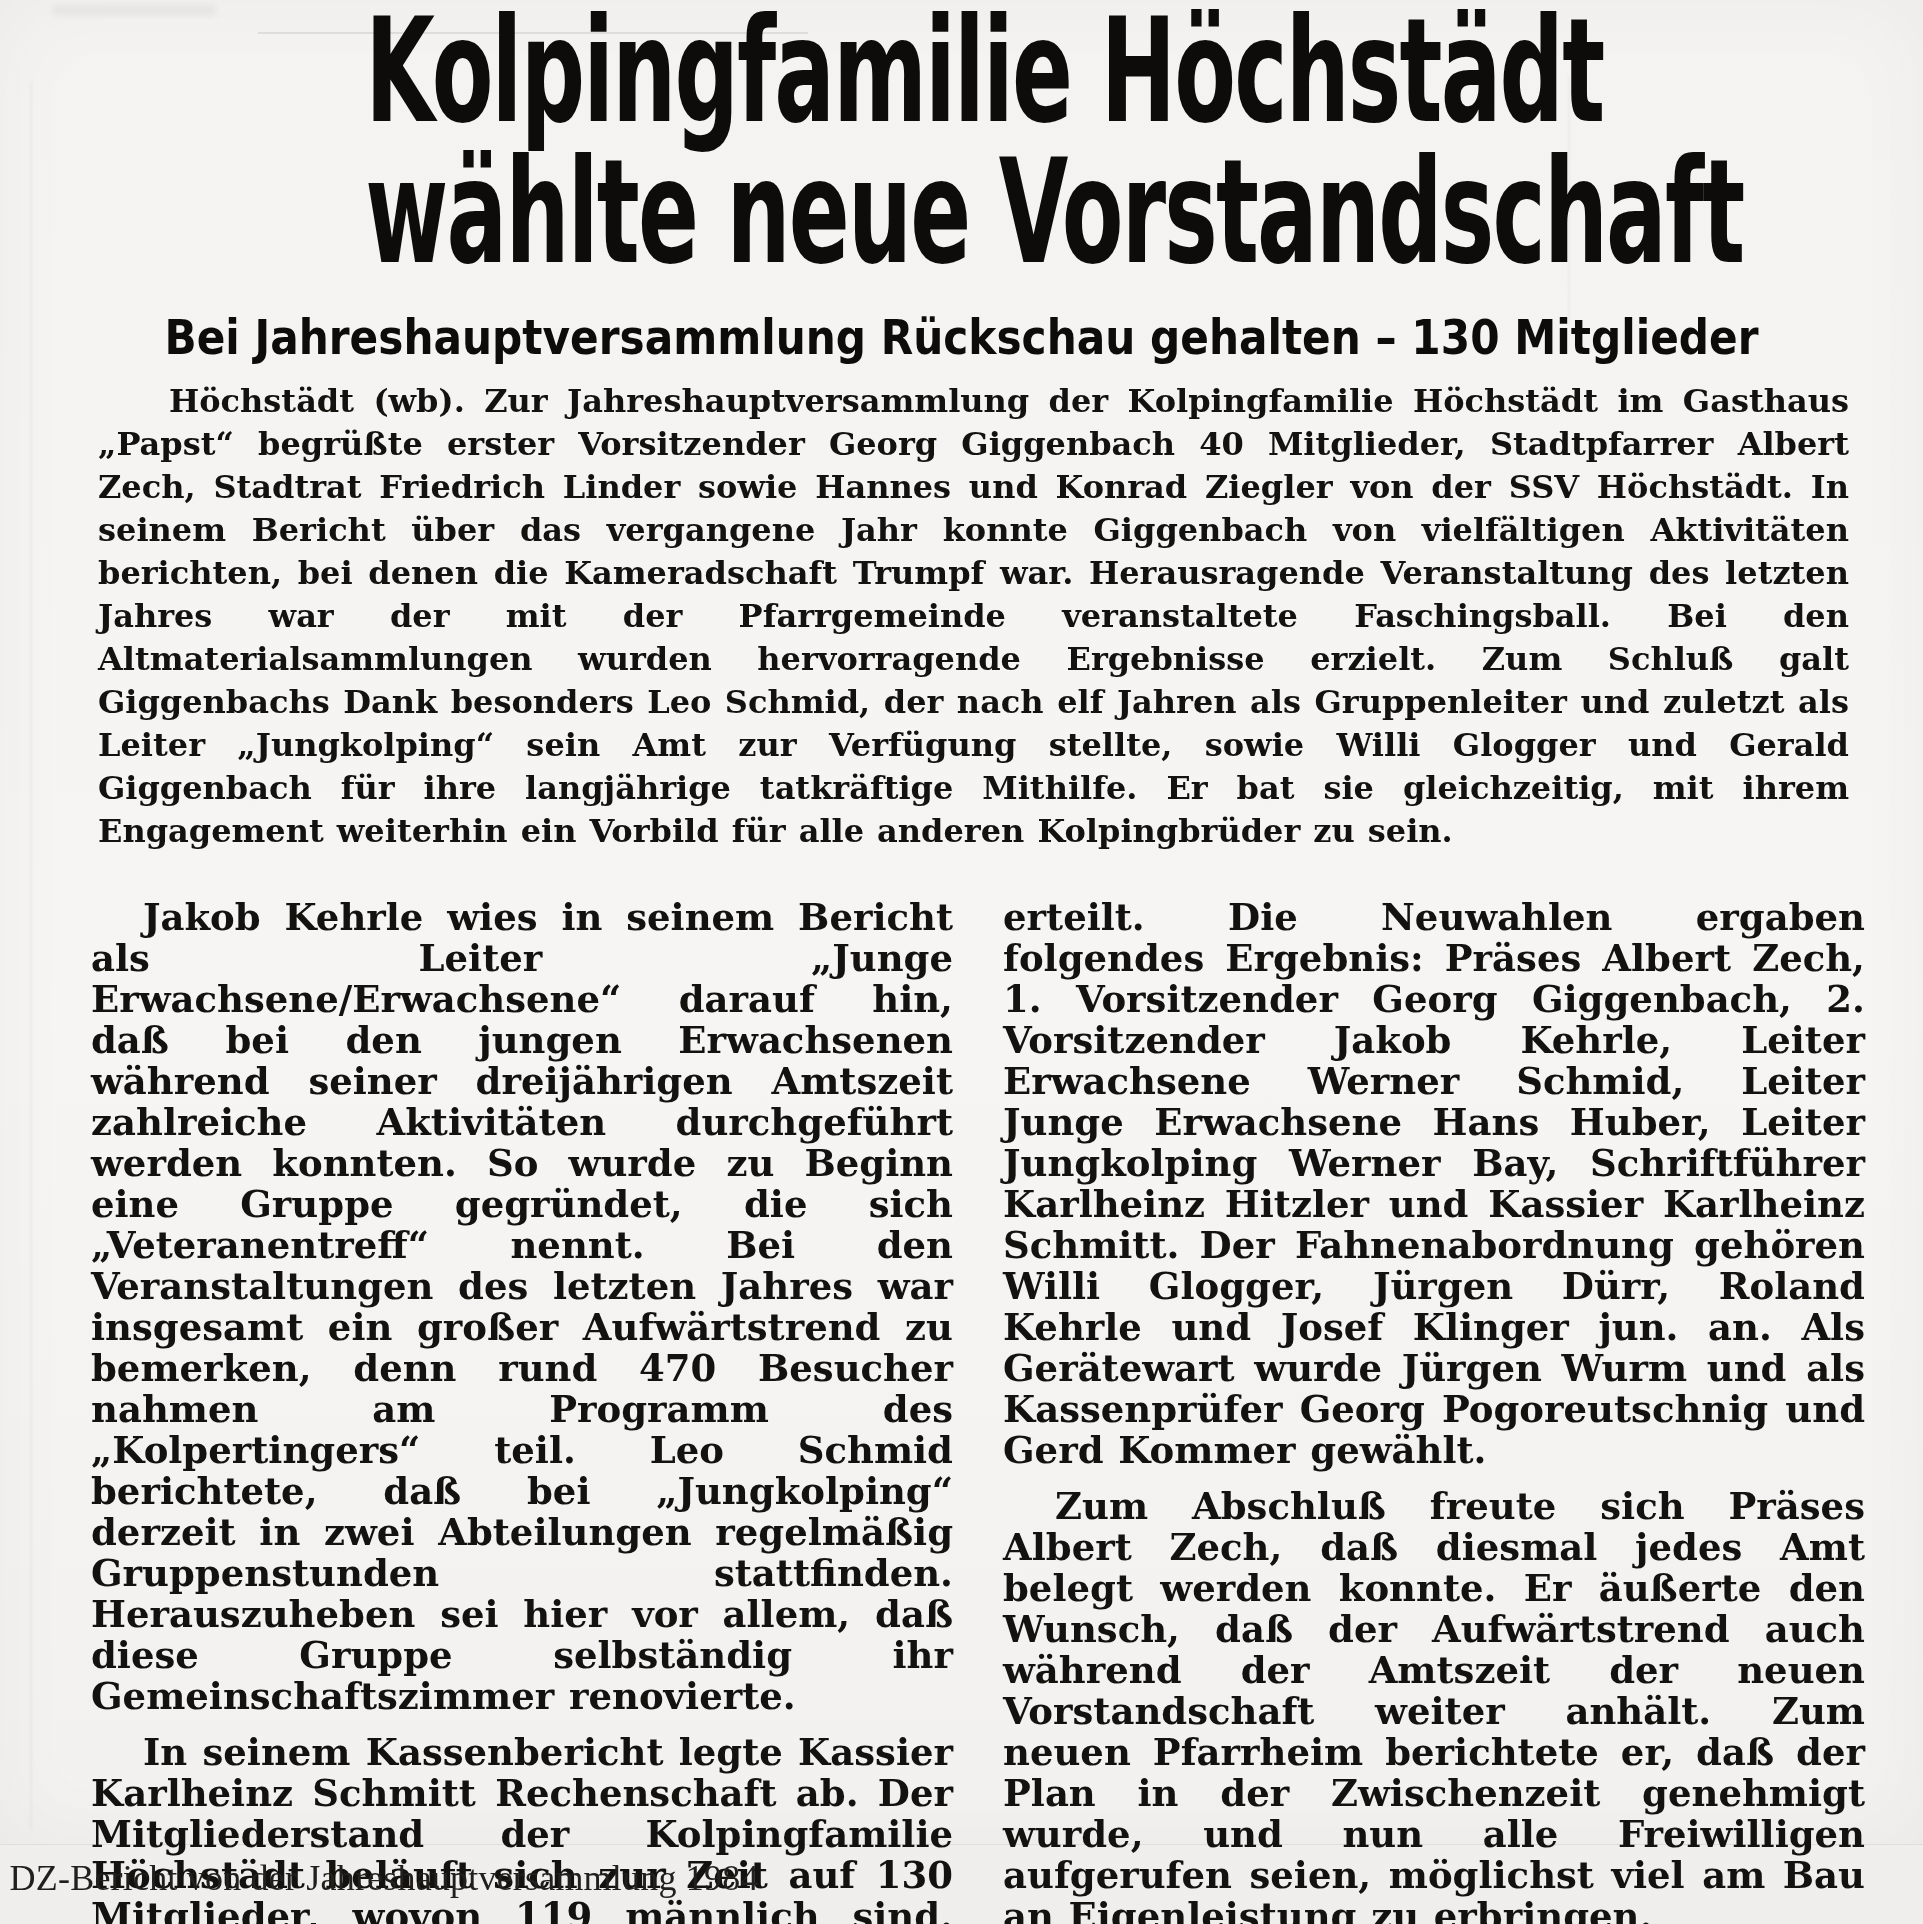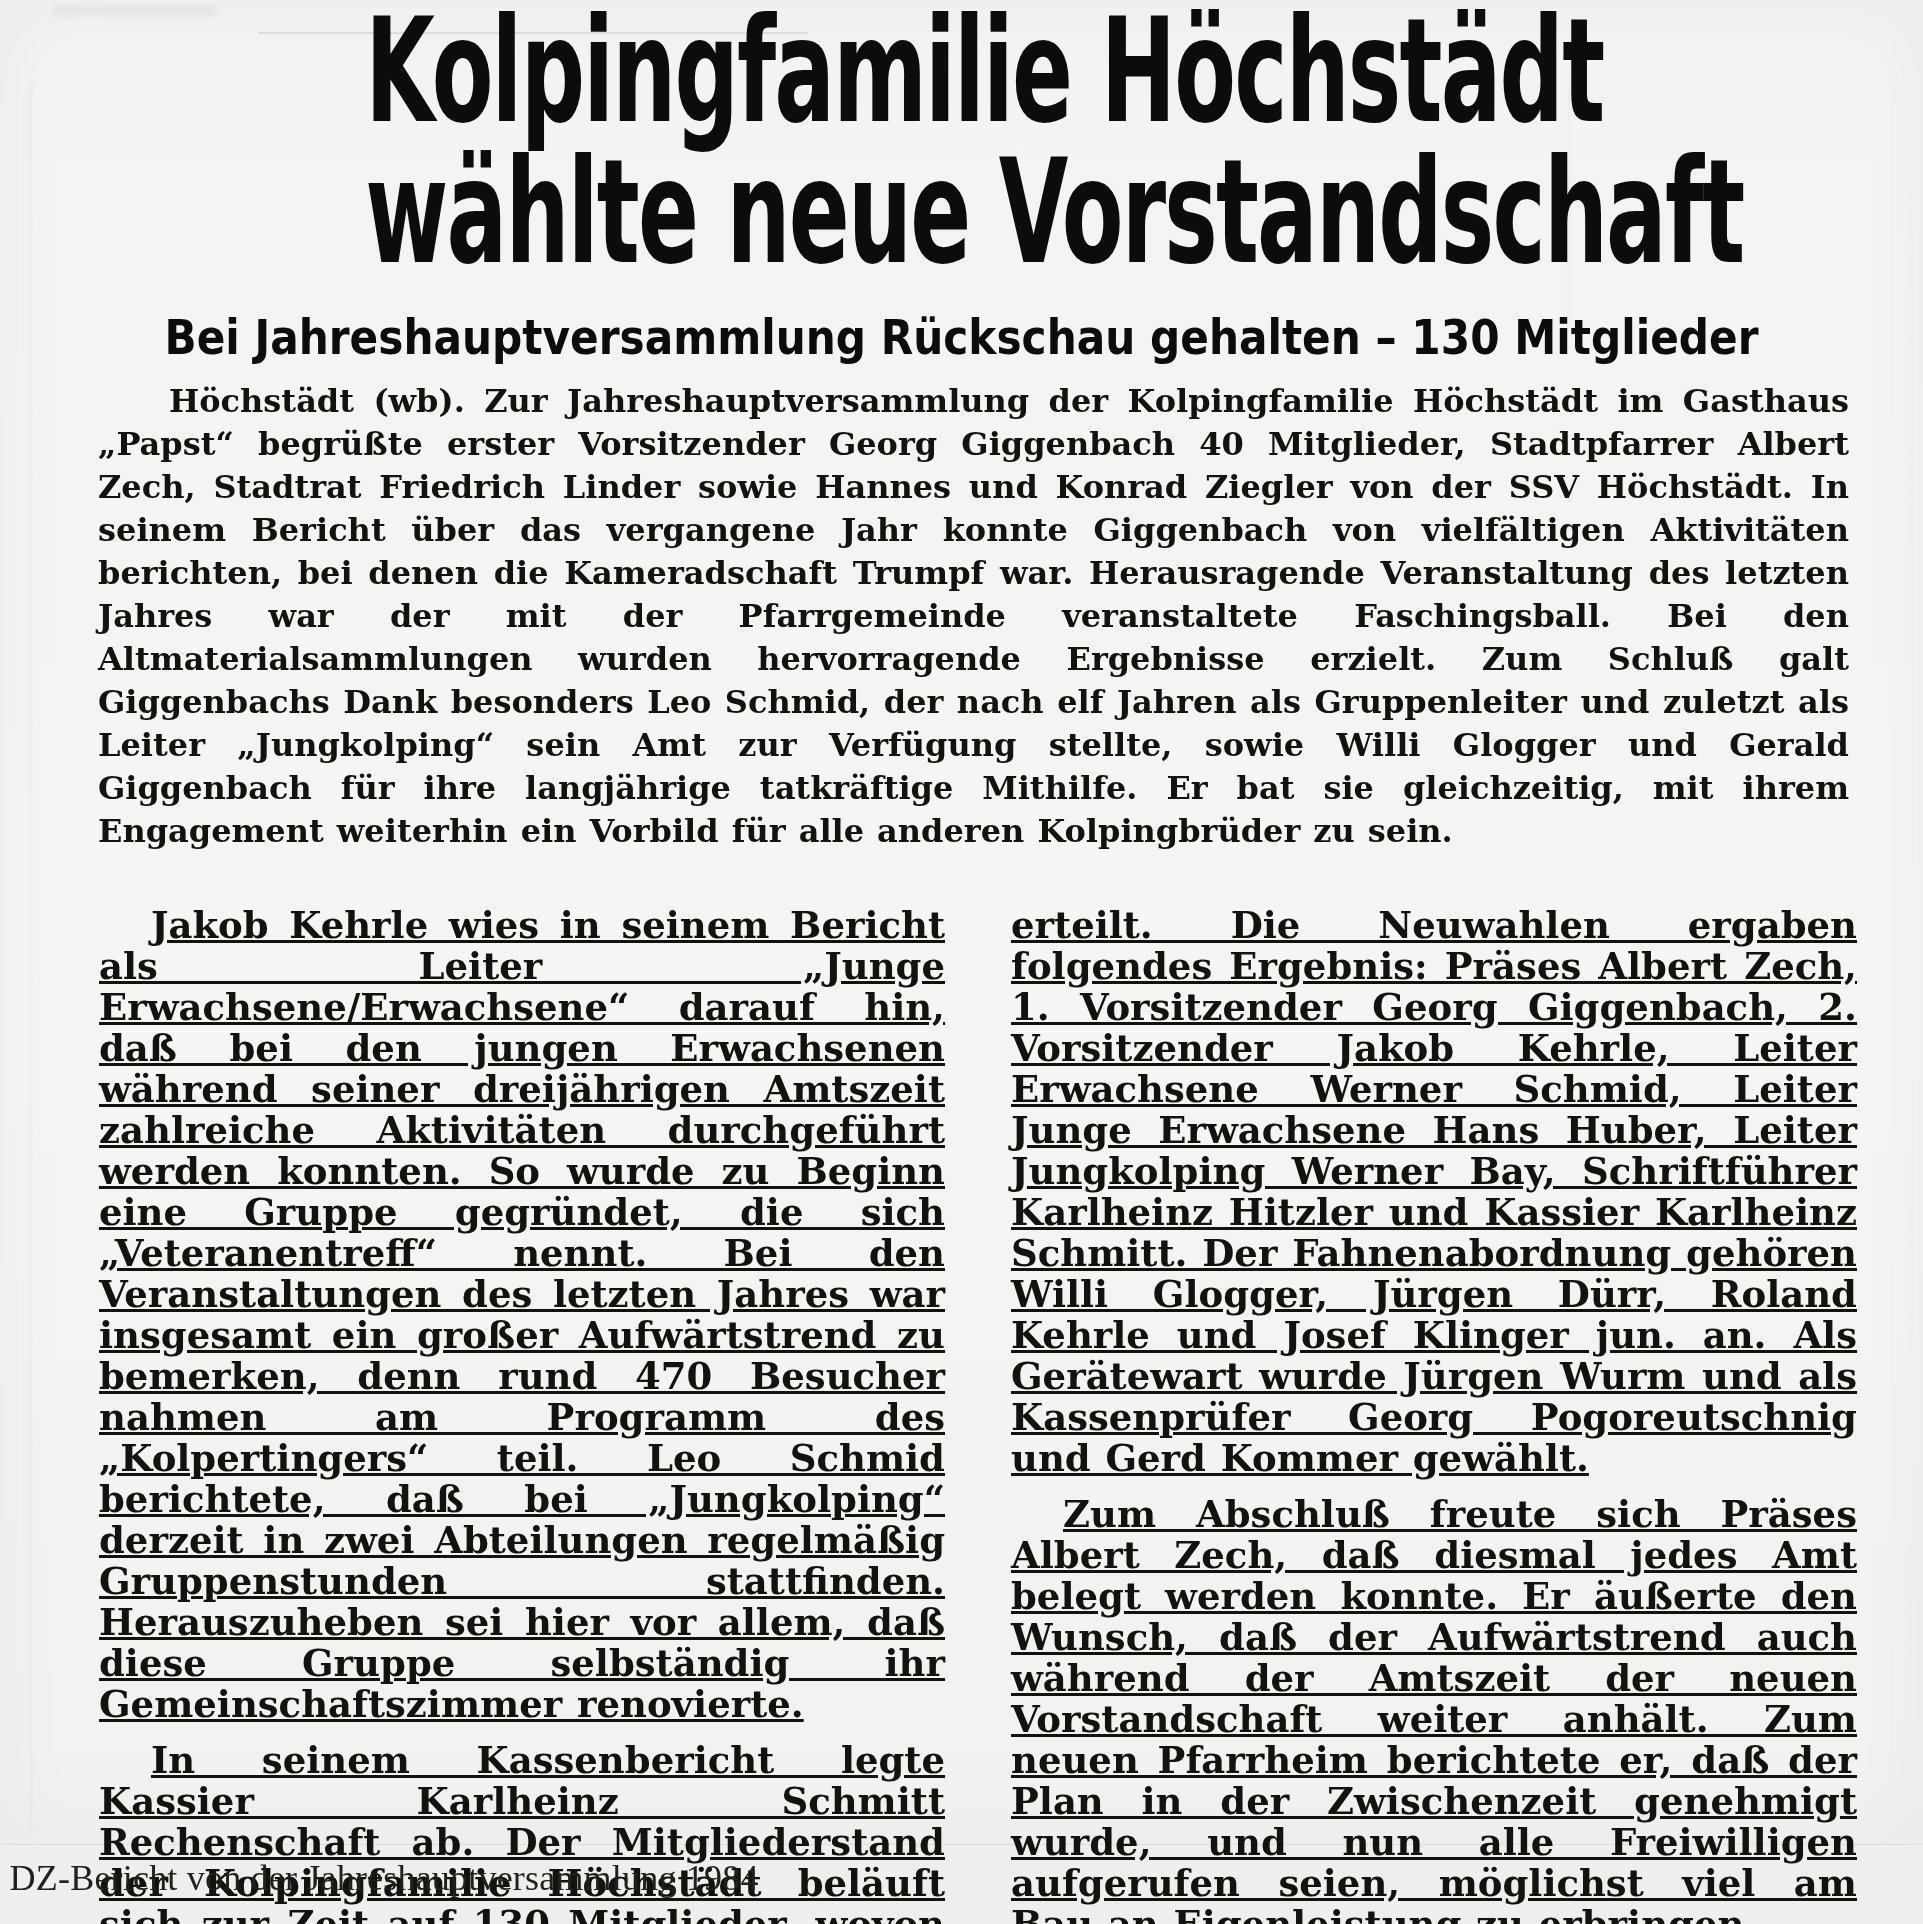--- a/index.html
+++ b/index.html
@@ -105,21 +105,21 @@
   .col {
     width: 862px;
     font-family: "DejaVu Serif", serif;
     font-weight: bold;
     font-size: 37px;
     line-height: 41px;
     text-align: justify;
     word-spacing: 0.05em;
     color: #14120e;
   }
-  .col p { margin: 8px; text-decoration: underline; }
+  .col p { margin: 0; }
   .col p.indent { text-indent: 52px; }
   .col p + p { margin-top: 15.3px; }
 
   .caption {
     position: absolute;
     left: 9.6px; top: 1856px;
     margin: 0;
     font-family: "Liberation Serif", serif;
     font-weight: 400;
     font-size: 36px;

